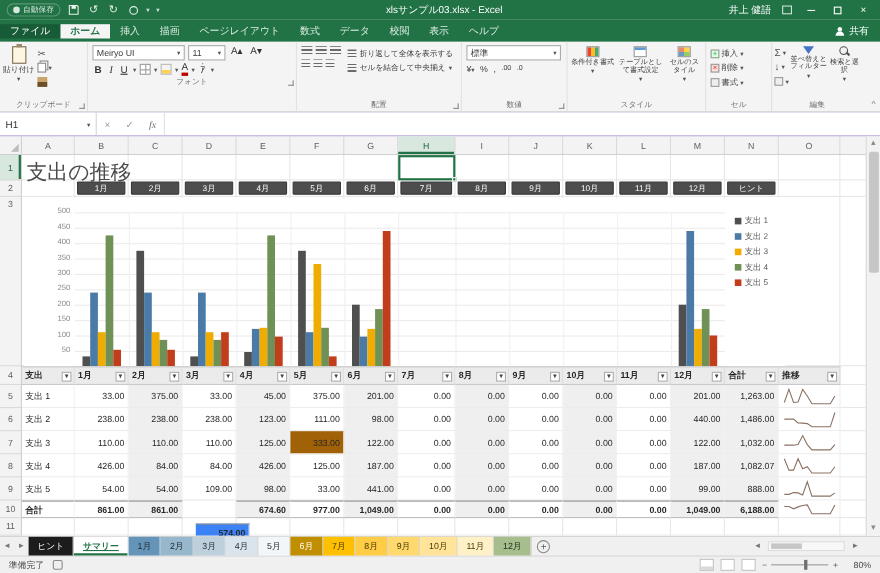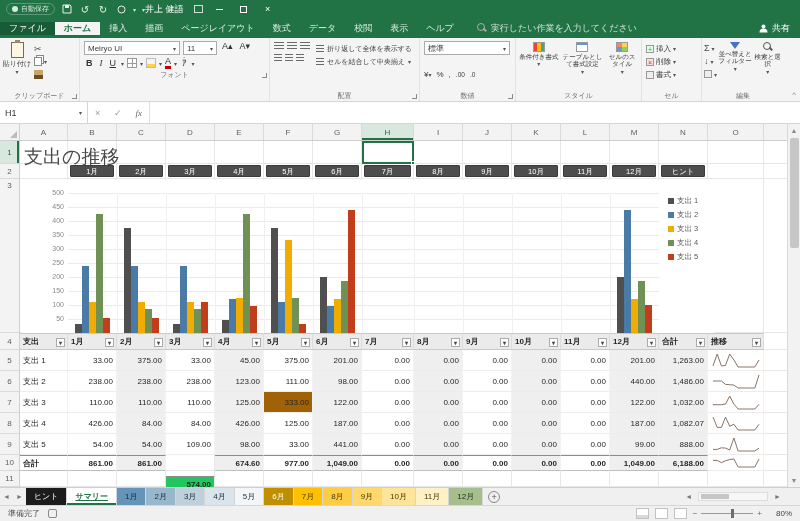--- a/index.html
+++ b/index.html
@@ -167,20 +167,21 @@
       <span class="qicon">↺</span>
       <span class="qicon">↻</span>
       <span class="qicon">
           <svg width="9" height="9" viewBox="0 0 9 9">
             <circle cx="4.5" cy="4.5" r="3.5" fill="none" stroke="#e8f1ec"></circle>
           </svg>
         </span>
       <span class="tinycaret">▾</span>
       <span class="tinycaret">▾</span>
     </div>
+    <div class="title">xlsサンプル03.xlsx - Excel</div>
     <div class="right">
       <span>井上 健語</span>
       <span class="ribopt"></span>
       <span class="winbtn">
           <span class="minline"></span>
         </span>
       <span class="winbtn">
           <span class="maxbox"></span>
         </span>
       <span class="winbtn">×</span>
@@ -193,24 +194,20 @@
         <div class="rtab active">ホーム</div>
         <div class="rtab">挿入</div>
         <div class="rtab">描画</div>
         <div class="rtab">ページレイアウト</div>
         <div class="rtab">数式</div>
         <div class="rtab">データ</div>
         <div class="rtab">校閲</div>
         <div class="rtab">表示</div>
         <div class="rtab">ヘルプ</div>
       </div>
-    <div class="rsearch">
-      <span class="mag" style="filter:invert(1);"></span>
-      <span>実行したい作業を入力してください</span>
-    </div>
     <div class="rshare">
       <svg width="9" height="9" viewBox="0 0 9 9">
           <circle cx="4.5" cy="2.5" r="2" fill="#fff"></circle>
           <path d="M0.5 8.5a4 4 0 018 0z" fill="#fff"></path>
         </svg>
       <span>共有</span>
     </div>
   </div>
 
   <div class="ribbon">
@@ -230,21 +227,21 @@
           <span class="sbtn">
               <span class="brush-ic"></span>
             </span>
         </div>
       </div>
       <div class="glabel"><span>クリップボード</span><span class="launcher"></span></div>
     </div>
 
     <div class="rgroup" style="width:190px">
       <div style="display:flex; gap:3px; margin:1px 0 0 2px;">
-        <div class="combo" style="width:96px">
+        <div class="combo" style="width:84px">
             <span>Meiryo UI</span>
             <span class="caret">▾</span>
           </div>
         <div class="combo" style="width:34px">
             <span>11</span>
             <span class="caret">▾</span>
           </div>
         <span class="fbtn">A▴</span>
         <span class="fbtn">A▾</span>
       </div>
@@ -288,21 +285,21 @@
               <span class="al-ic short"></span>
               <span>セルを結合して中央揃え</span>
               <span class="caret">▾</span>
             </div>
         </div>
       </div>
       <div class="glabel" style="margin-top:auto"><span>配置</span><span class="launcher"></span></div>
     </div>
 
     <div class="rgroup" style="width:96px">
-      <div class="combo" style="width:86px; margin:1px 0 12px 2px;">
+      <div class="combo" style="width:86px; margin:1px 0 0 2px;">
           <span>標準</span>
           <span class="caret">▾</span>
         </div>
       <div class="num2">
         <span>¥<span class="caret">▾</span></span>
         <span>%</span>
         <span>,</span>
         <span style="font-size:6.5px">.00</span>
         <span style="font-size:6.5px">.0</span>
       </div>
@@ -681,21 +678,21 @@
         <div class="td num" style="left: 342px; top: 293px; width: 52px; height: 21px; background: rgb(255, 255, 255);">0.00</div>
         <div class="td num" style="left: 394px; top: 293px; width: 49px; height: 21px; background: rgb(239, 239, 239);">0.00</div>
         <div class="td num" style="left: 443px; top: 293px; width: 49px; height: 21px; background: rgb(255, 255, 255);">0.00</div>
         <div class="td num" style="left: 492px; top: 293px; width: 49px; height: 21px; background: rgb(239, 239, 239);">0.00</div>
         <div class="td num" style="left: 541px; top: 293px; width: 49px; height: 21px; background: rgb(255, 255, 255);">0.00</div>
         <div class="td num" style="left: 590px; top: 293px; width: 49px; height: 21px; background: rgb(239, 239, 239);">99.00</div>
         <div class="td num" style="left: 639px; top: 293px; width: 49px; height: 21px; background: rgb(239, 239, 239);">888.00</div>
         <div class="td lab totalrow" style="left: 0px; top: 314px; width: 48px; height: 16px; background: rgb(255, 255, 255);">合計</div>
         <div class="td num totalrow" style="left: 48px; top: 314px; width: 49px; height: 16px; background: rgb(255, 255, 255);">861.00</div>
         <div class="td num totalrow" style="left: 97px; top: 314px; width: 49px; height: 16px; background: rgb(239, 239, 239);">861.00</div>
-        <div class="td num totalrow" style="left: 146px; top: 314px; width: 49px; height: 16px; background: #22c55e; margin-top: 21px;">574.00</div>
+        <div class="td num totalrow" style="left: 158px; top: 314px; width: 49px; height: 16px; background: #3b82f6; margin-top: 21px;">574.00</div>
         <div class="td num totalrow" style="left: 195px; top: 314px; width: 49px; height: 16px; background: rgb(239, 239, 239);">674.60</div>
         <div class="td num totalrow" style="left: 244px; top: 314px; width: 49px; height: 16px; background: rgb(255, 255, 255);">977.00</div>
         <div class="td num totalrow" style="left: 293px; top: 314px; width: 49px; height: 16px; background: rgb(239, 239, 239);">1,049.00</div>
         <div class="td num totalrow" style="left: 342px; top: 314px; width: 52px; height: 16px; background: rgb(255, 255, 255);">0.00</div>
         <div class="td num totalrow" style="left: 394px; top: 314px; width: 49px; height: 16px; background: rgb(239, 239, 239);">0.00</div>
         <div class="td num totalrow" style="left: 443px; top: 314px; width: 49px; height: 16px; background: rgb(255, 255, 255);">0.00</div>
         <div class="td num totalrow" style="left: 492px; top: 314px; width: 49px; height: 16px; background: rgb(239, 239, 239);">0.00</div>
         <div class="td num totalrow" style="left: 541px; top: 314px; width: 49px; height: 16px; background: rgb(255, 255, 255);">0.00</div>
         <div class="td num totalrow" style="left: 590px; top: 314px; width: 49px; height: 16px; background: rgb(239, 239, 239);">1,049.00</div>
         <div class="td num totalrow" style="left: 639px; top: 314px; width: 49px; height: 16px; background: rgb(239, 239, 239);">6,188.00</div>

